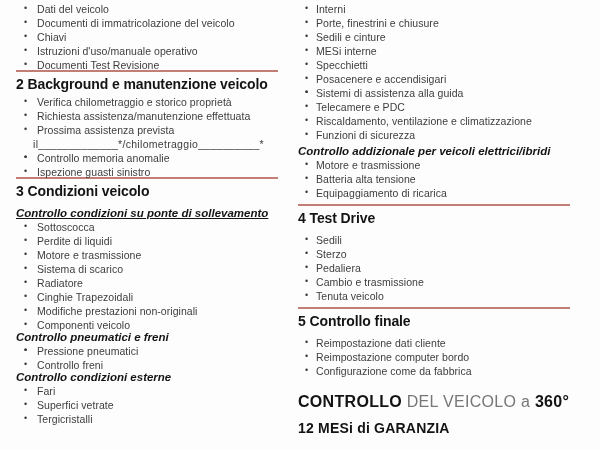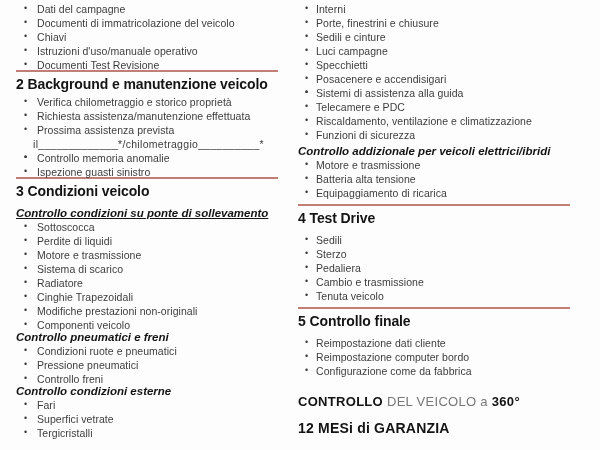--- a/index.html
+++ b/index.html
@@ -50,37 +50,37 @@
   }
   .column.left  ul.checklist + .separator { margin-top:-2px; }
   .column.right ul.checklist + .separator { margin-top:4px; }
   .heading + ul.checklist { margin-top:2px; }
   .column.right .heading + ul.checklist { margin-top:6px; }
   ul.checklist + .subheading { margin-top:-2px; }
   .column.right ul.checklist + .subheading { margin-top:2px; }
   .heading + .subheading { margin-top:6px;text-decoration:underline; }
 
   .tagline {
-    margin-top:14px; font-size:13px; line-height:20px;
+    margin-top:14px; font-size:16px; line-height:20px;
     letter-spacing:0.3px; color:#777777; white-space:nowrap;
   }
   .tagline .seg-bold { color:#131313; font-weight:bold; }
   .guarantee {
     margin-top:9px; font-size:14px; font-weight:bold;
     color:#131313; line-height:15px; letter-spacing:0.2px;
     white-space:nowrap;
   }
 </style>
 </head>
 <body>
 
 <div class="page">
   <div class="column left">
       <ul class="checklist">
-        <li><span class="bullet">•</span><span class="item-text">Dati del campagne</span></li>
+        <li><span class="bullet">•</span><span class="item-text">Dati del veicolo</span></li>
         <li><span class="bullet">•</span><span class="item-text">Documenti di immatricolazione del veicolo</span></li>
         <li><span class="bullet">•</span><span class="item-text">Chiavi</span></li>
         <li><span class="bullet">•</span><span class="item-text">Istruzioni d'uso/manuale operativo</span></li>
         <li><span class="bullet">•</span><span class="item-text">Documenti Test Revisione</span></li>
       </ul>
       <div class="separator"></div>
       <div class="heading">2 Background e manutenzione veicolo</div>
       <ul class="checklist">
         <li><span class="bullet">•</span><span class="item-text">Verifica chilometraggio e storico proprietà</span></li>
         <li><span class="bullet">•</span><span class="item-text">Richiesta assistenza/manutenzione effettuata</span></li>
@@ -97,37 +97,37 @@
         <li><span class="bullet">•</span><span class="item-text">Perdite di liquidi</span></li>
         <li><span class="bullet">•</span><span class="item-text">Motore e trasmissione</span></li>
         <li><span class="bullet">•</span><span class="item-text">Sistema di scarico</span></li>
         <li><span class="bullet">•</span><span class="item-text">Radiatore</span></li>
         <li><span class="bullet">•</span><span class="item-text">Cinghie Trapezoidali</span></li>
         <li><span class="bullet">•</span><span class="item-text">Modifiche prestazioni non-originali</span></li>
         <li><span class="bullet">•</span><span class="item-text">Componenti veicolo</span></li>
       </ul>
       <div class="subheading">Controllo pneumatici e freni</div>
       <ul class="checklist">
-        <li><span class="bullet">•</span><span class="item-text">Condizioni ruote e pneumatici</span></li>
+        <li><span class="bullet">•</span></li>
         <li><span class="bullet">•</span><span class="item-text">Pressione pneumatici</span></li>
         <li><span class="bullet">•</span><span class="item-text">Controllo freni</span></li>
       </ul>
       <div class="subheading">Controllo condizioni esterne</div>
       <ul class="checklist">
         <li><span class="bullet">•</span><span class="item-text">Fari</span></li>
         <li><span class="bullet">•</span><span class="item-text">Superfici vetrate</span></li>
         <li><span class="bullet">•</span><span class="item-text">Tergicristalli</span></li>
       </ul>
     </div>
   <div class="column right">
       <ul class="checklist">
         <li><span class="bullet">•</span><span class="item-text">Interni</span></li>
         <li><span class="bullet">•</span><span class="item-text">Porte, finestrini e chiusure</span></li>
         <li><span class="bullet">•</span><span class="item-text">Sedili e cinture</span></li>
-        <li><span class="bullet">•</span><span class="item-text">Luci campagne</span></li>
+        <li><span class="bullet">•</span><span class="item-text">MESi interne</span></li>
         <li><span class="bullet">•</span><span class="item-text">Specchietti</span></li>
         <li><span class="bullet">•</span><span class="item-text">Posacenere e accendisigari</span></li>
         <li><span class="bullet">•</span></li>
         <li><span class="bullet">•</span><span class="item-text">Sistemi di assistenza alla guida</span></li>
         <li><span class="bullet">•</span><span class="item-text">Telecamere e PDC</span></li>
         <li><span class="bullet">•</span><span class="item-text">Riscaldamento, ventilazione e climatizzazione</span></li>
         <li><span class="bullet">•</span><span class="item-text">Funzioni di sicurezza</span></li>
       </ul>
       <div class="subheading">Controllo addizionale per veicoli elettrici/ibridi</div>
       <ul class="checklist">

